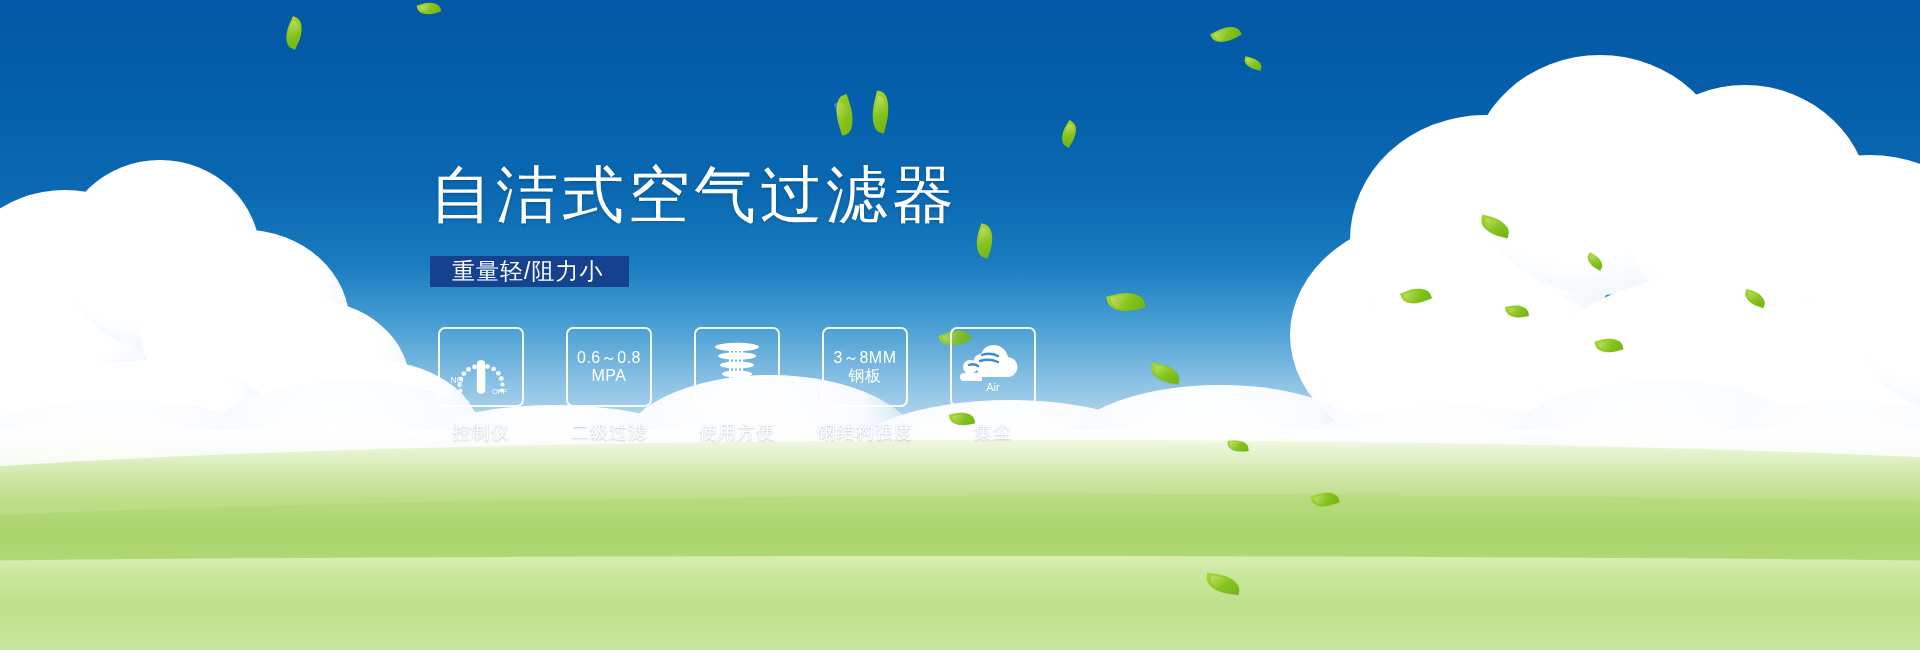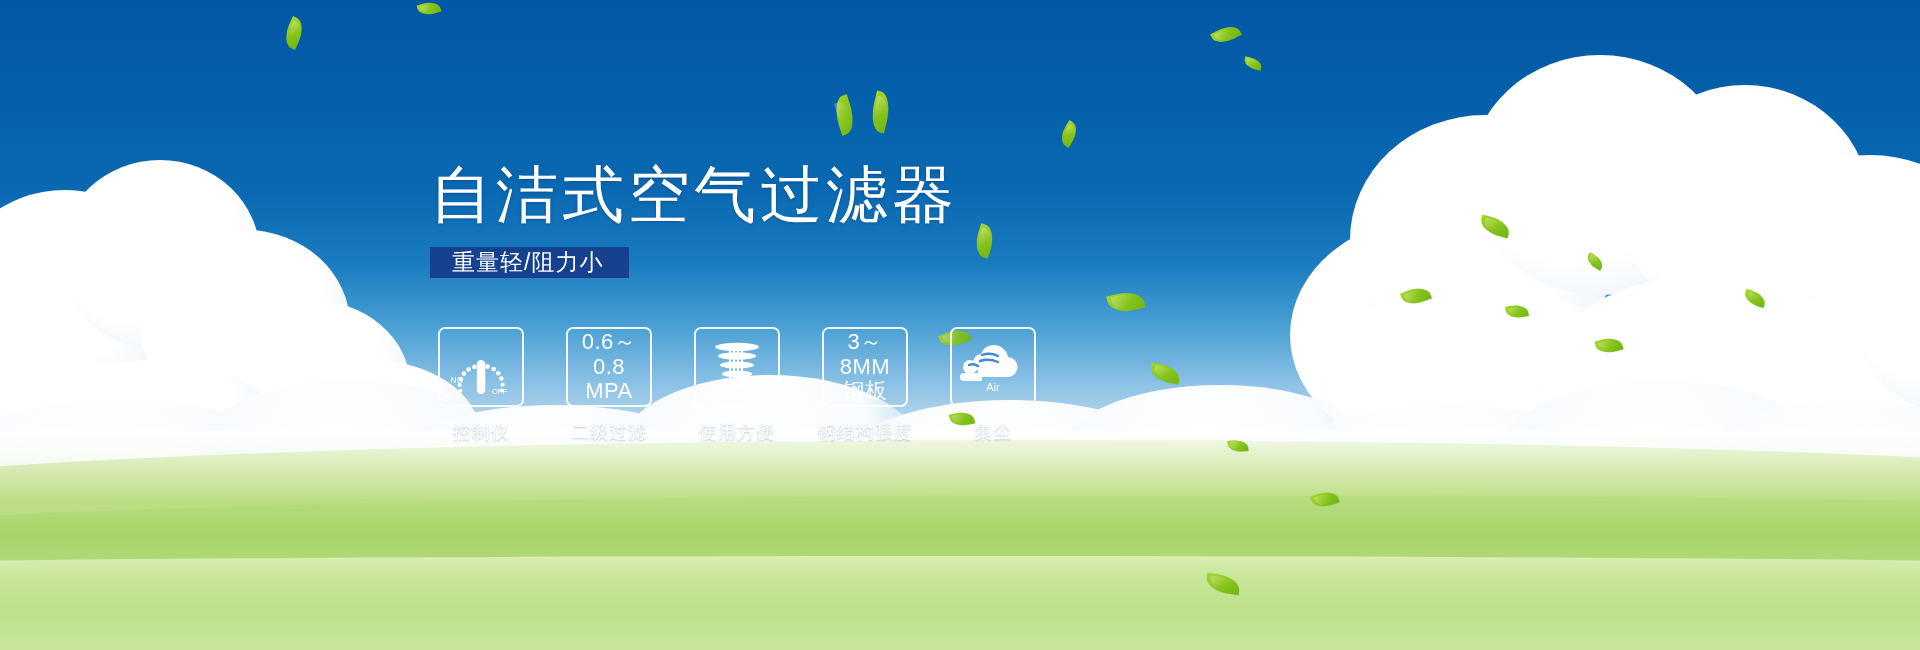--- a/index.html
+++ b/index.html
@@ -95,36 +95,36 @@
     position:absolute;left:430px;top:122px;
     font-size:62px;line-height:1;
     letter-spacing:4px;
     color:#ffffff;
     font-weight:400;
     white-space:nowrap;
     text-shadow:0 1px 3px rgba(0,40,90,.35);
   }
 
   
-  #tagline{position:absolute;left:430px;top:237px;height:50px;display:flex;align-items:center;}
+  #tagline{position:absolute;left:430px;top:237px;height:50px;display:flex;align-items:flex-end;}
   .tag{position:relative;display:flex;align-items:center;justify-content:center;
        font-size:23px;letter-spacing:1px;white-space:nowrap;}
   #tag-primary{background:#15418f;color:#ffffff;padding:0 26px 0 22px;}
   #tag-sep{width:34px;background:#15418f;position:relative;}
   #tag-sep::before{content:"";position:absolute;right:0;top:0;width:34px;height:100%;
        background:#ffffff;transform:skewX(-20deg);transform-origin:bottom left;}
   #tag-secondary{background:#ffffff;color:#1b56a8;padding:0 24px 0 18px;}
 
   
   #features{position:absolute;left:438px;top:327px;display:flex;gap:42px;}
   .feature{width:86px;display:flex;flex-direction:column;align-items:center;}
   .fbox{width:86px;height:80px;border:2px solid rgba(255,255,255,.92);border-radius:7px;
         display:flex;flex-direction:column;align-items:center;justify-content:center;
         color:#ffffff;box-sizing:border-box;}
-  .ftext{font-size:22px;line-height:1.12;text-align:center;letter-spacing:.5px;}
+  .ftext{font-size:16px;line-height:1.12;text-align:center;letter-spacing:.5px;}
   .flabel{margin-top:13px;font-size:18px;color:#ffffff;white-space:nowrap;letter-spacing:1px;
           text-shadow:0 1px 2px rgba(0,50,100,.30);text-align:right;}
 
   .fbox svg{display:block;}
 </style>
 </head>
 <body>
 
 <div id="banner">
 

